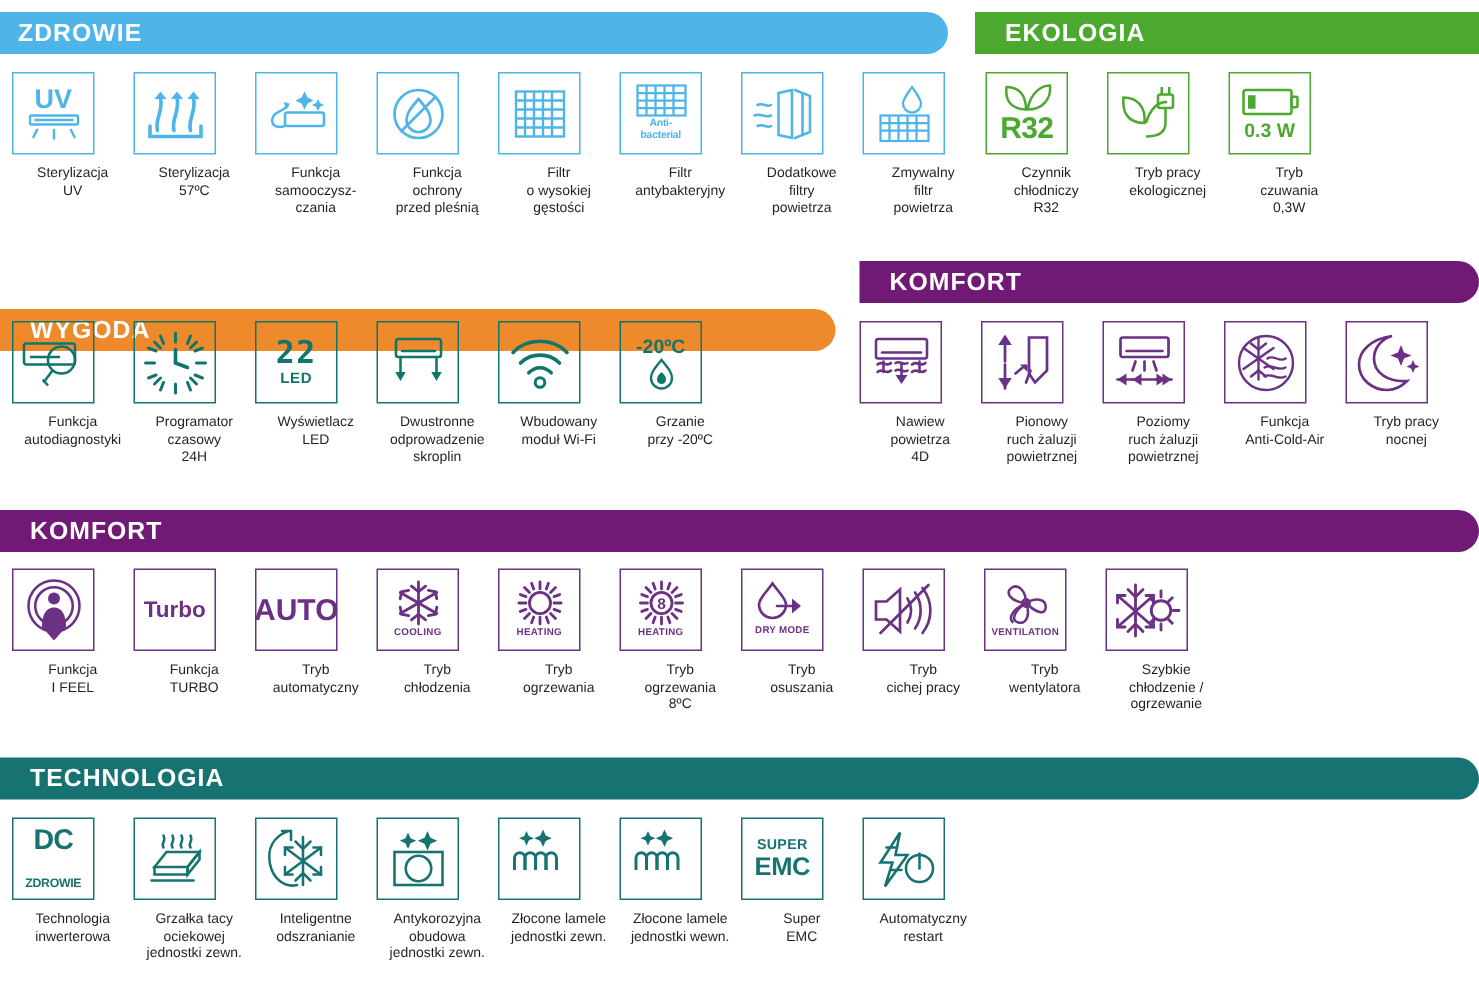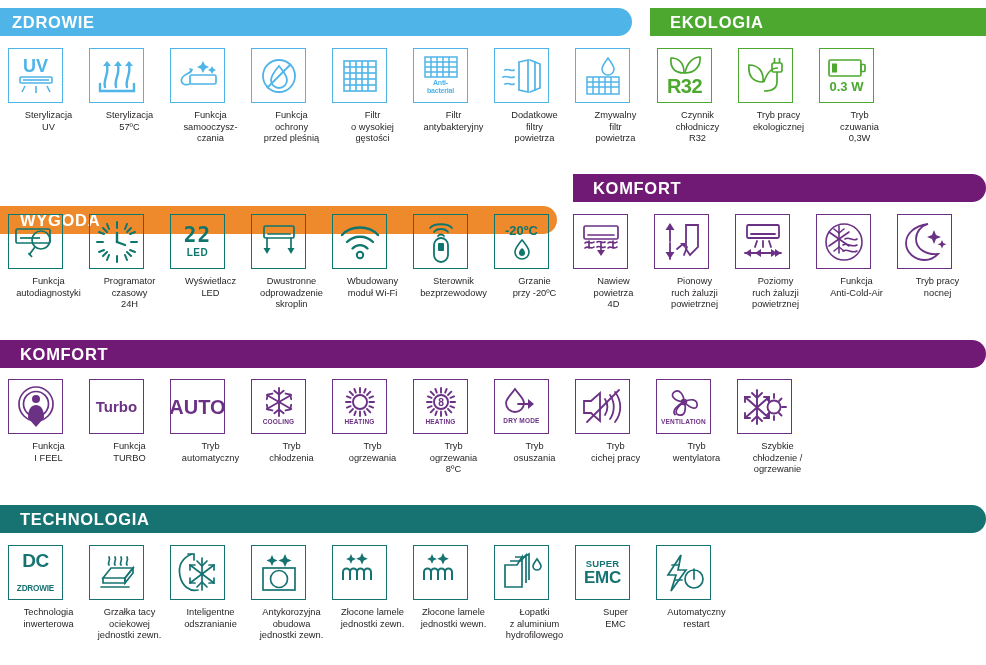--- a/index.html
+++ b/index.html
@@ -339,32 +339,20 @@
         <svg width="40" height="34" viewBox="0 0 40 34" fill="none" stroke="currentColor" stroke-width="2.4" stroke-linecap="round">
           <path d="M2 10 C11 0 29 0 38 10"></path>
           <path d="M7 17 C14 10 26 10 33 17"></path>
           <path d="M12.5 23.5 C17 19 23 19 27.5 23.5"></path>
           <circle cx="20" cy="30" r="3.2" stroke-width="2"></circle>
         </svg>
       </div>
       <div class="caption">Wbudowany<br>moduł Wi-Fi</div>
     </div>
 
-    <div class="cell">
-      <div class="iconbox c-orange">
-        <svg width="32" height="42" viewBox="0 0 32 42" fill="none" stroke="currentColor" stroke-width="1.8" stroke-linecap="round">
-          <path d="M5 7 C9 2 23 2 27 7"></path>
-          <path d="M9 11 C12 7 20 7 23 11"></path>
-          <path d="M13 15 C14.5 13 17.5 13 19 15"></path>
-          <rect x="9" y="17" width="14" height="24" rx="7"></rect>
-          <rect x="13" y="22" width="6" height="8" rx="1" fill="currentColor" stroke="none"></rect>
-        </svg>
-      </div>
-      <div class="caption">Sterownik<br>bezprzewodowy</div>
-    </div>
 
     <div class="cell">
       <div class="iconbox c-orange">
         <div class="stacklab" style="width:100%;height:100%;justify-content:center;gap:2px;">
           <div class="ibtext t-m20">-20ºC</div>
           <svg width="18" height="20" viewBox="0 0 18 20" fill="none" stroke="currentColor" stroke-width="1.6">
             <path d="M9 1 C5 6 2 9 2 13 a7 7 0 0 0 14 0 c0 -4 -3 -7 -7 -12 z"></path>
             <path d="M9 9 C7 11 6 12 6 14 a3 3 0 0 0 6 0 c0 -2 -1 -3 -3 -5 z" fill="currentColor" stroke="none"></path>
           </svg>
         </div>
@@ -727,31 +715,20 @@
             <path d="M10 27 v-8 a3.5 3.5 0 0 1 7 0 v8" stroke-width="2"></path>
             <path d="M17 27 v-8 a3.5 3.5 0 0 1 7 0 v8" stroke-width="2"></path>
             <path d="M24 27 v-8 a3.5 3.5 0 0 1 7 0 v8" stroke-width="2"></path>
           </svg>
           <div class="t-unit">Indoor unit</div>
         </div>
       </div>
       <div class="caption">Złocone lamele<br>jednostki wewn.</div>
     </div>
 
-    <div class="cell">
-      <div class="iconbox c-teal">
-        <svg width="42" height="40" viewBox="0 0 42 40" fill="none" stroke="currentColor" stroke-width="1.7">
-          <path d="M4 12 h12 l5 -8 v30 h-17 z"></path>
-          <path d="M9 8 h11 l5 -6 v28"></path>
-          <path d="M14 4 h9 l5 -3 v26"></path>
-          <path d="M36 6 C33.5 9.5 32 11 32 13 a4 4 0 0 0 8 0 c0 -2 -1.5 -3.5 -4 -7 z"></path>
-        </svg>
-      </div>
-      <div class="caption">Łopatki<br>z aluminium<br>hydrofilowego</div>
-    </div>
 
     <div class="cell">
       <div class="iconbox c-teal">
         <div class="stacklab" style="width:100%;height:100%;justify-content:center;gap:1px;">
           <div class="ibtext t-super">SUPER</div>
           <div class="ibtext t-emc">EMC</div>
         </div>
       </div>
       <div class="caption">Super<br>EMC</div>
     </div>

